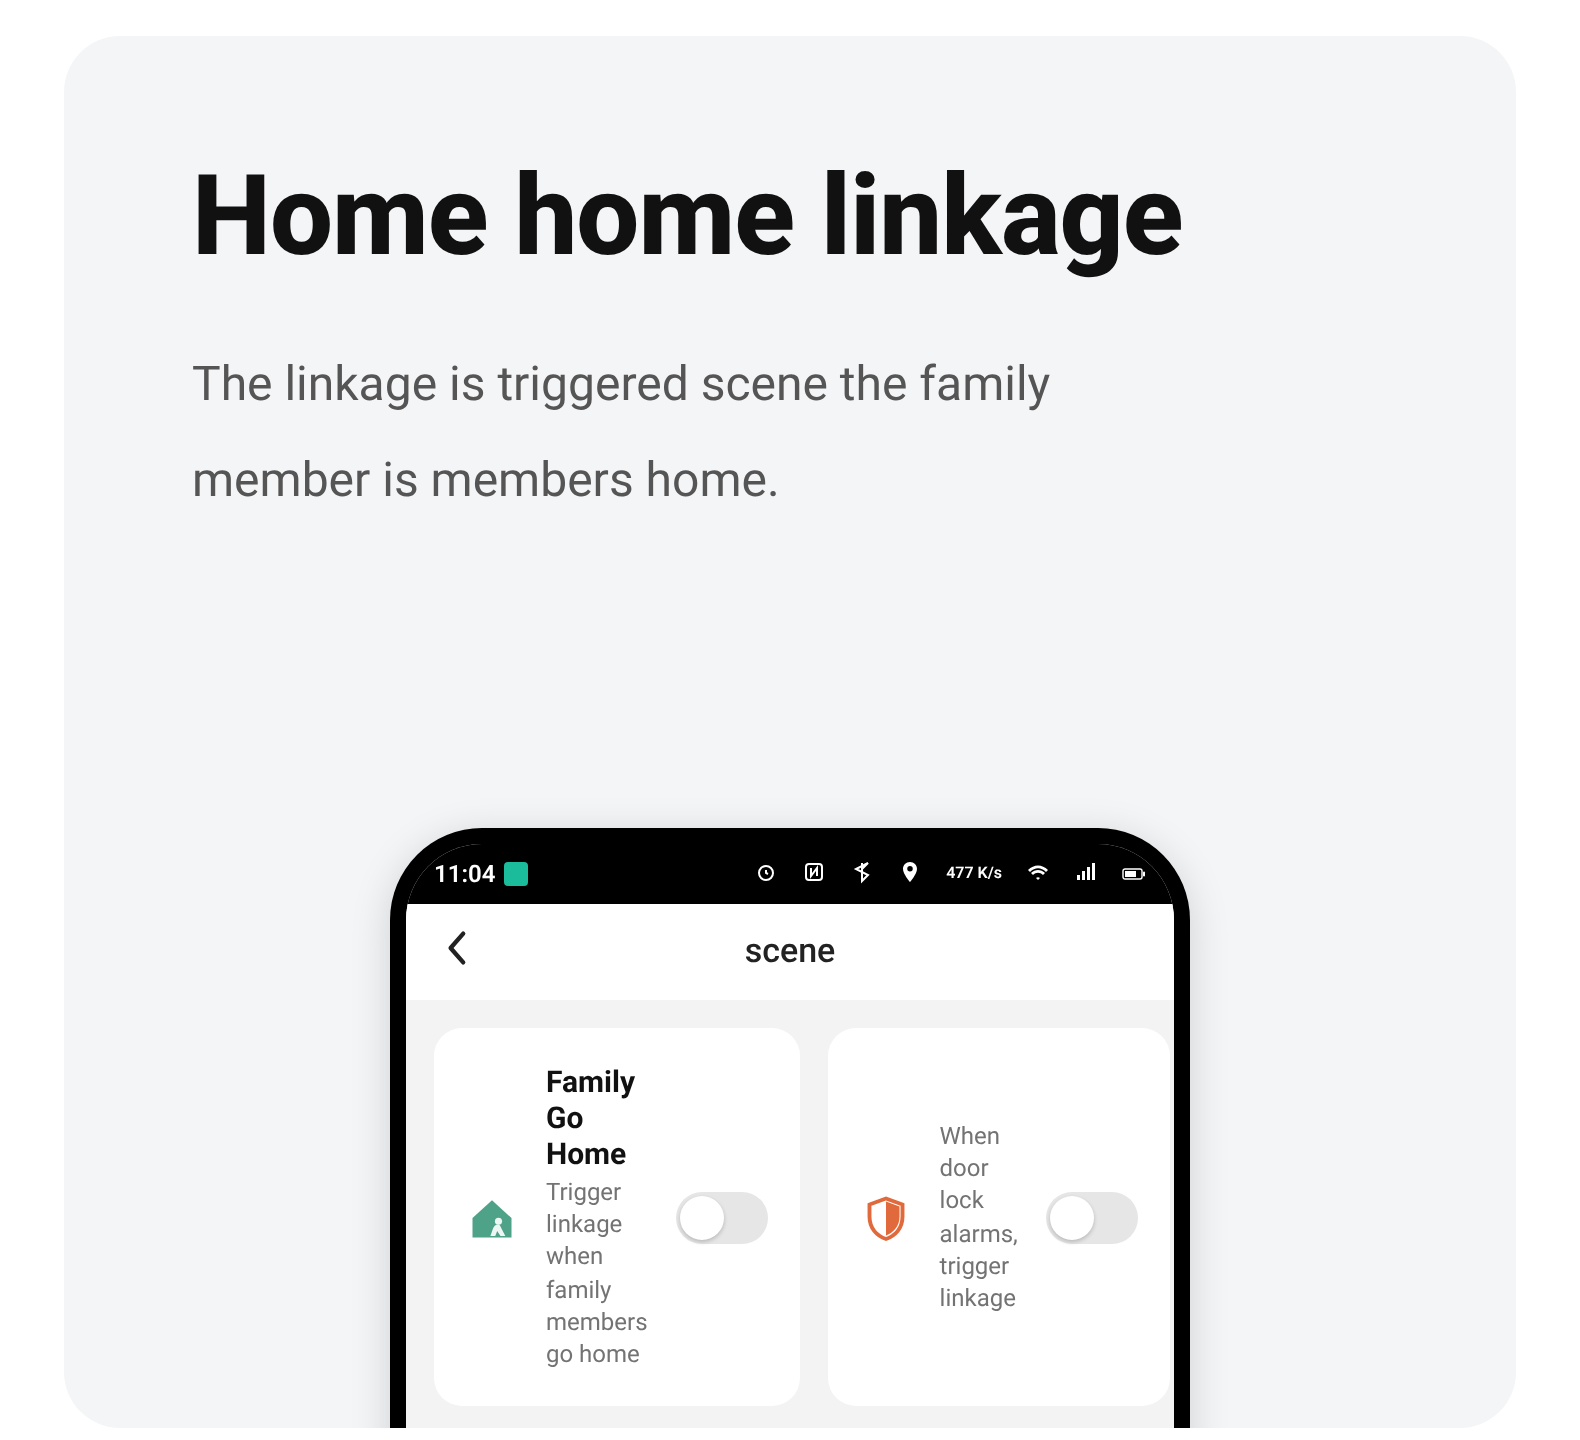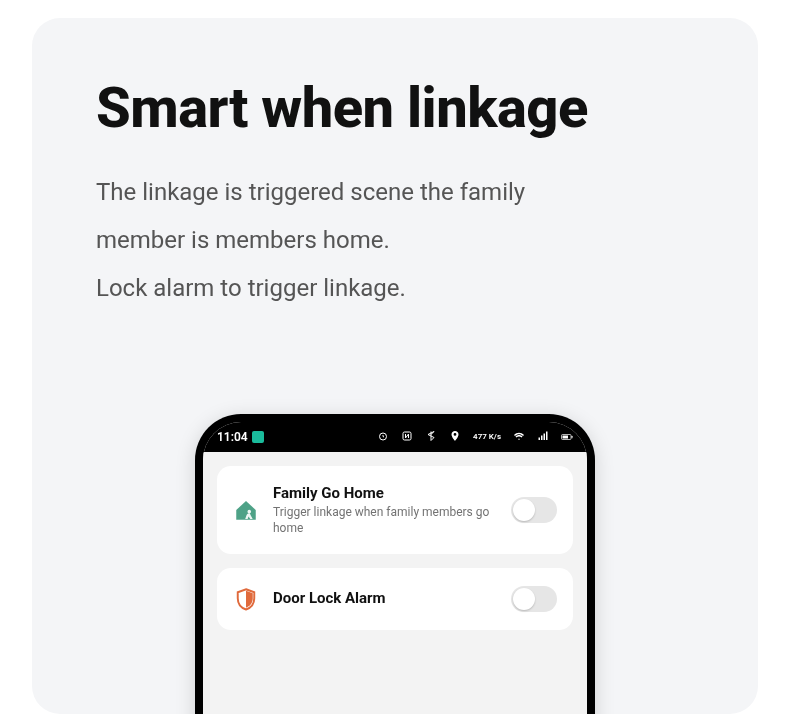--- a/index.html
+++ b/index.html
@@ -13,41 +13,40 @@
   .phone-inner { width: 100%; height: 100%; background: #f3f3f3; border-radius: 38px; overflow: hidden; position: relative; }
   .status-bar { background: #000; color: #fff; height: 30px; display: flex; align-items: center; justify-content: space-between; padding: 0 14px; font-size: 12px; font-weight: 600; }
   .status-left { display: flex; align-items: center; gap: 4px; }
   .status-badge { width: 12px; height: 12px; background: #1abc9c; border-radius: 2px; display: inline-block; }
   .status-right { display: flex; align-items: center; gap: 12px; font-size: 10px; }
   .status-right .sm { font-size: 8px; line-height: 1; }
   .status-right svg { width: 12px; height: 12px; }
   .app-header { background: #fff; height: 48px; display: flex; align-items: center; position: relative; }
   .back-btn { position: absolute; left: 10px; font-size: 20px; font-weight: 600; color: #222; padding: 6px 8px; cursor: pointer; }
   .app-title { flex: 1; text-align: center; font-size: 17px; font-weight: 500; color: #222; }
-  .app-body { padding: 14px; display: flex; flex-direction: column; gap: 14px; background: #f3f3f3; }
+  .app-body { padding: 14px; display: flex; flex-direction: row; gap: 14px; background: #f3f3f3; }
   .scene-card { background: #fff; border-radius: 14px; padding: 18px 16px; display: flex; align-items: center; gap: 14px; }
   .scene-icon { width: 26px; height: 26px; flex-shrink: 0; display: flex; align-items: center; justify-content: center; }
   .scene-text { flex: 1; min-width: 0; }
   .scene-title { font-size: 15px; font-weight: 700; color: #111; margin-bottom: 2px; }
   .scene-desc { font-size: 12px; color: #737373; line-height: 1.35; }
   .toggle { width: 46px; height: 26px; background: #e6e6e6; border-radius: 14px; position: relative; flex-shrink: 0; cursor: pointer; }
   .toggle-knob { position: absolute; width: 22px; height: 22px; background: #fff; border-radius: 50%; top: 2px; left: 2px; box-shadow: 0 1px 2px rgba(0,0,0,0.2); }
   .battery { display:inline-flex; align-items:center; }
 </style>
 </head>
 <body>
 
 <div class="top-red"></div>
 
 <div class="page-card">
-  <h1 class="heading">Smart when linkage</h1>
+  <h1 class="heading">Home home linkage</h1>
   <div class="subtext">
     <div>The linkage is triggered scene the family</div>
     <div>member is members home.</div>
-    <div>Lock alarm to trigger linkage.</div>
   </div>
 
   <div class="phone-wrap">
     <div class="phone">
       <div class="phone-inner">
 
         <div class="status-bar">
           <div class="status-left">
             <span>11:04</span>
             <span class="status-badge"></span>
@@ -89,20 +88,28 @@
             <span class="battery">
               <svg width="20" height="12" viewBox="0 0 24 12">
                   <rect x="1" y="1" width="19" height="10" rx="2" fill="none" stroke="#fff" stroke-width="1.4"></rect>
                   <rect x="3" y="3" width="11" height="6" fill="#fff"></rect>
                   <rect x="21" y="3.5" width="2" height="5" rx="1" fill="#fff"></rect>
                 </svg>
             </span>
           </div>
         </div>
 
+        <div class="app-header">
+          <div class="back-btn">
+            <svg width="14" height="18" viewBox="0 0 12 20">
+                <path d="M10 2L3 10l7 8" fill="none" stroke="#222" stroke-width="2.4" stroke-linecap="round" stroke-linejoin="round"></path>
+              </svg>
+          </div>
+          <div class="app-title">scene</div>
+        </div>
 
         <div class="app-body">
 
           <div class="scene-card">
             <div class="scene-icon">
               <svg viewBox="0 0 32 32" width="26" height="26">
                 <path d="M4 16 L16 5 L28 16 V28 H4 Z" fill="#4ea287"></path>
                 <circle cx="20" cy="18" r="2.2" fill="#fff" fill-opacity="0.9"></circle>
                 <path d="M20 20c-2 0-3 1.2-3.6 3l-1.4 4h3l1.2-3 2 3h3l-2.6-5c-.4-1.2-1-2-1.6-2z" fill="#fff" fill-opacity="0.9"></path>
               </svg>
@@ -117,21 +124,21 @@
           </div>
 
           <div class="scene-card">
             <div class="scene-icon">
               <svg viewBox="0 0 32 32" width="24" height="24">
                 <path d="M16 3 L27 7 V15 C27 23 22 28 16 30 C10 28 5 23 5 15 V7 Z" fill="none" stroke="#e06a3c" stroke-width="2.6"></path>
                 <path d="M16 5 L25 8.3 V15 C25 21.5 21 25.8 16 27.6 V5 Z" fill="#e06a3c"></path>
               </svg>
             </div>
             <div class="scene-text">
-              <div class="scene-title">Door Lock Alarm</div>
+              <div class="scene-desc">When door lock alarms, trigger linkage</div>
             </div>
             <div class="toggle">
               <div class="toggle-knob"></div>
             </div>
           </div>
 
         </div>
 
       </div>
     </div>

